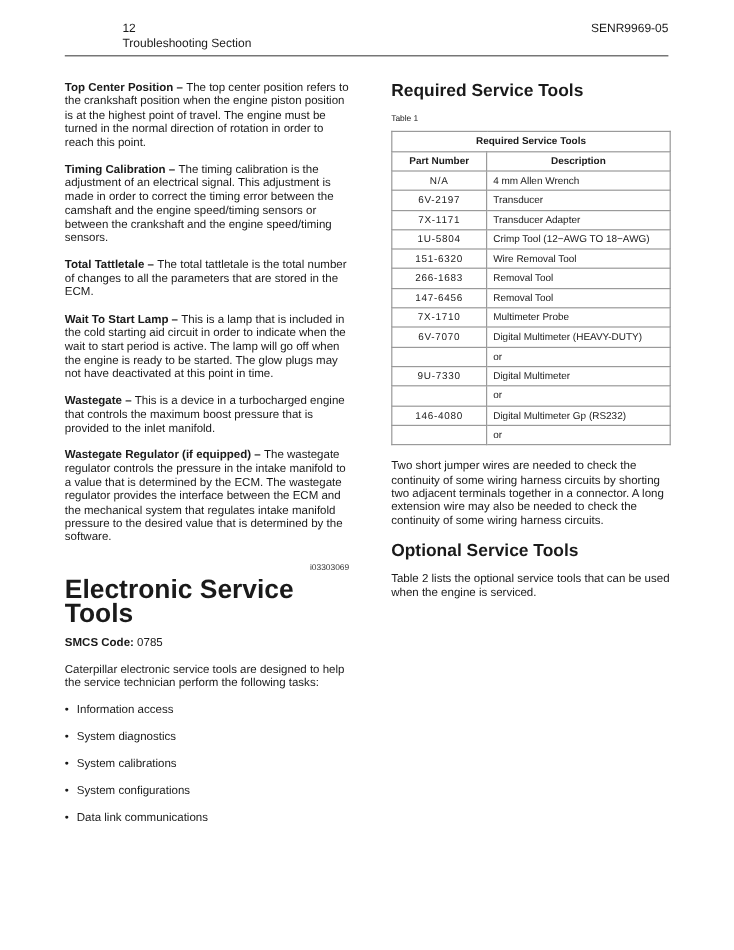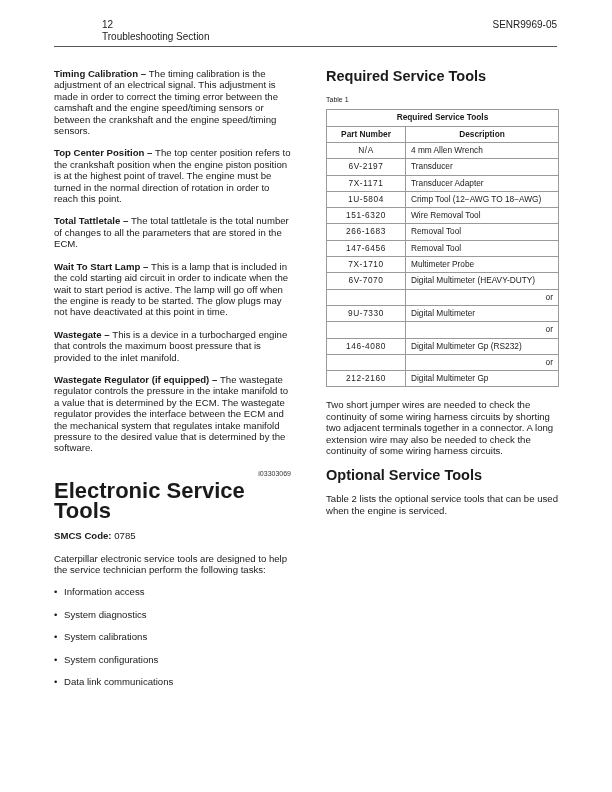--- a/index.html
+++ b/index.html
@@ -20,38 +20,38 @@
   .smcs { margin: 0 0 11px 0; }
   ul.tasks { list-style: none; margin: 0; padding: 0; }
   ul.tasks li { margin: 0 0 11px 0; position: relative; padding-left: 10px; }
   ul.tasks li .bullet { position: absolute; left: 0; top: 0; }
 
   .table-caption { font-size: 7px; margin: 7px 0 4px 0; }
   table.tools { border-collapse: collapse; width: 233px; font-size: 8.3px; margin-bottom: 12px; }
   table.tools td, table.tools th { border: 1px solid #9a9a9a; padding: 0 5px; height: 15.3px; }
   table.tools th { font-weight: bold; text-align: center; }
   table.tools td.pn { text-align: center; width: 68px; letter-spacing: 0.6px; }
-  table.tools td.or { text-align: right; }
+  table.tools td.or { text-align: left; }
 </style>
 </head>
 <body>
 
 <div>
   <div class="hdr-left">
     <div>12</div>
     <div>Troubleshooting Section</div>
   </div>
   <div class="hdr-right">SENR9969-05</div>
   <div class="hdr-rule"></div>
 </div>
 
 <div class="col-left">
   <div id="defs">
+      <p class="para"><span class="term">Top Center Position</span><span class="term"> – </span><span>The top center position refers to the crankshaft position when the engine piston position is at the highest point of travel. The engine must be turned in the normal direction of rotation in order to reach this point.</span></p>
       <p class="para"><span class="term">Timing Calibration</span><span class="term"> – </span><span>The timing calibration is the adjustment of an electrical signal. This adjustment is made in order to correct the timing error between the camshaft and the engine speed/timing sensors or between the crankshaft and the engine speed/timing sensors.</span></p>
-      <p class="para"><span class="term">Top Center Position</span><span class="term"> – </span><span>The top center position refers to the crankshaft position when the engine piston position is at the highest point of travel. The engine must be turned in the normal direction of rotation in order to reach this point.</span></p>
       <p class="para"><span class="term">Total Tattletale</span><span class="term"> – </span><span>The total tattletale is the total number of changes to all the parameters that are stored in the ECM.</span></p>
       <p class="para"><span class="term">Wait To Start Lamp</span><span class="term"> – </span><span>This is a lamp that is included in the cold starting aid circuit in order to indicate when the wait to start period is active. The lamp will go off when the engine is ready to be started. The glow plugs may not have deactivated at this point in time.</span></p>
       <p class="para"><span class="term">Wastegate</span><span class="term"> – </span><span>This is a device in a turbocharged engine that controls the maximum boost pressure that is provided to the inlet manifold.</span></p>
       <p class="para"><span class="term">Wastegate Regulator (if equipped)</span><span class="term"> – </span><span>The wastegate regulator controls the pressure in the intake manifold to a value that is determined by the ECM. The wastegate regulator provides the interface between the ECM and the mechanical system that regulates intake manifold pressure to the desired value that is determined by the software.</span></p>
     </div>
 
   <div class="doc-id">i03303069</div>
   <h1 class="section">Electronic Service Tools</h1>
   <p class="smcs"><span class="term">SMCS Code:</span><span> 0785</span></p>
   <p class="para">Caterpillar electronic service tools are designed to help the service technician perform the following tasks:</p>
@@ -127,22 +127,18 @@
           <td class="or">or</td>
         </tr>
         <tr>
           <td class="pn">146-4080</td>
           <td>Digital Multimeter Gp (RS232)</td>
         </tr>
         <tr>
           <td class="pn"></td>
           <td class="or">or</td>
         </tr>
-        <tr>
-          <td class="pn">212-2160</td>
-          <td>Digital Multimeter Gp</td>
-        </tr>
       </tbody>
   </table>
   <p class="para">Two short jumper wires are needed to check the continuity of some wiring harness circuits by shorting two adjacent terminals together in a connector. A long extension wire may also be needed to check the continuity of some wiring harness circuits.</p>
   <h2 class="section">Optional Service Tools</h2>
   <p class="para">Table 2 lists the optional service tools that can be used when the engine is serviced.</p>
 </div>
 
 </body></html>

